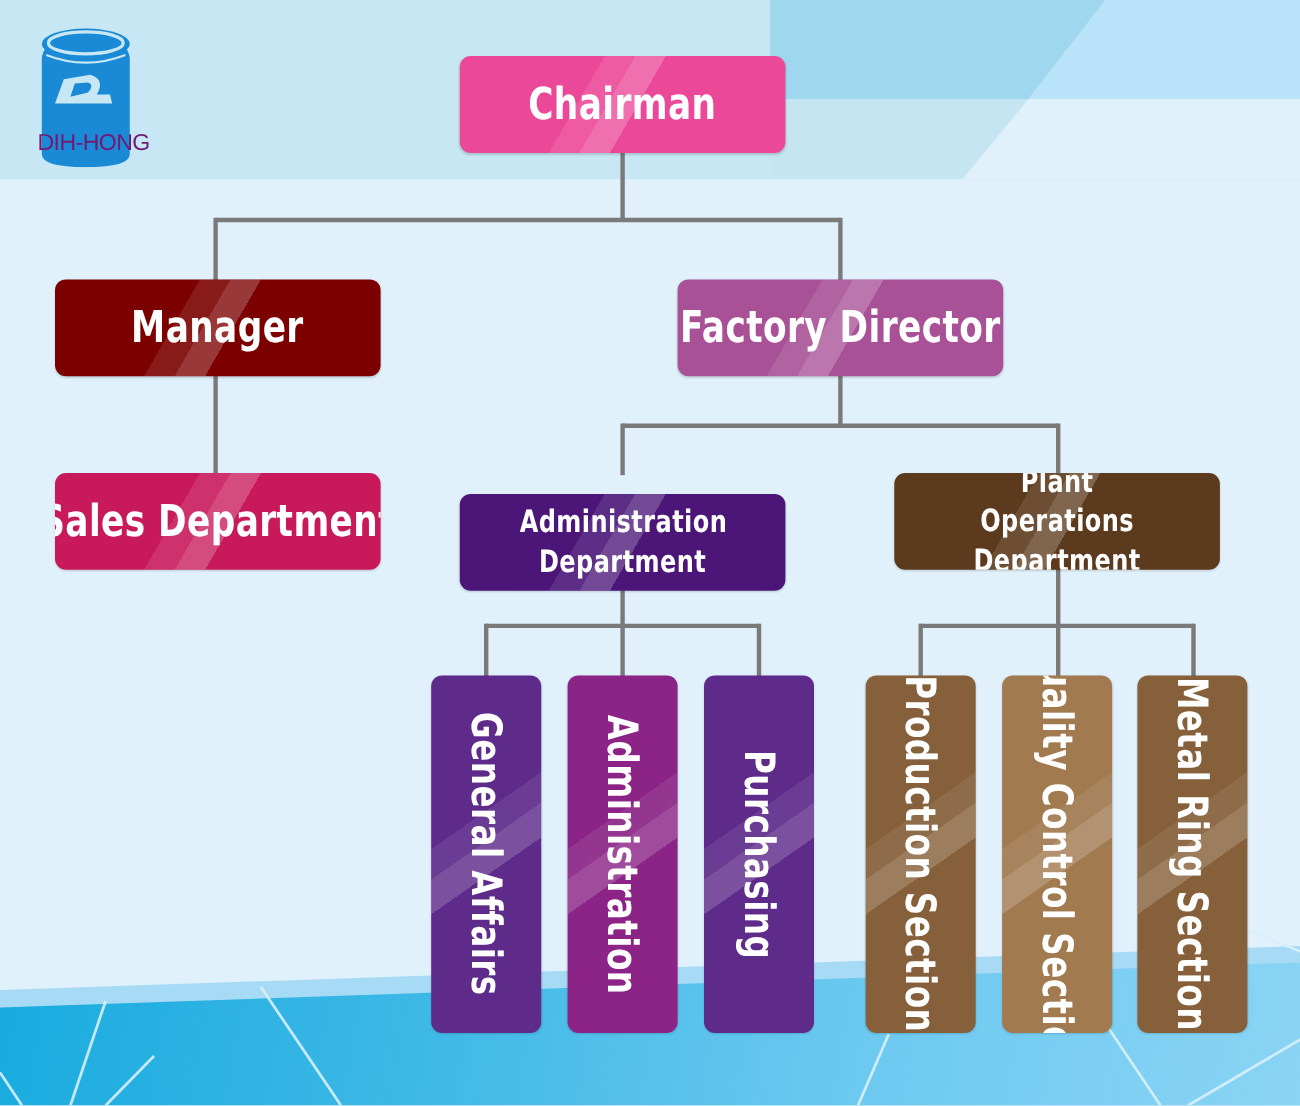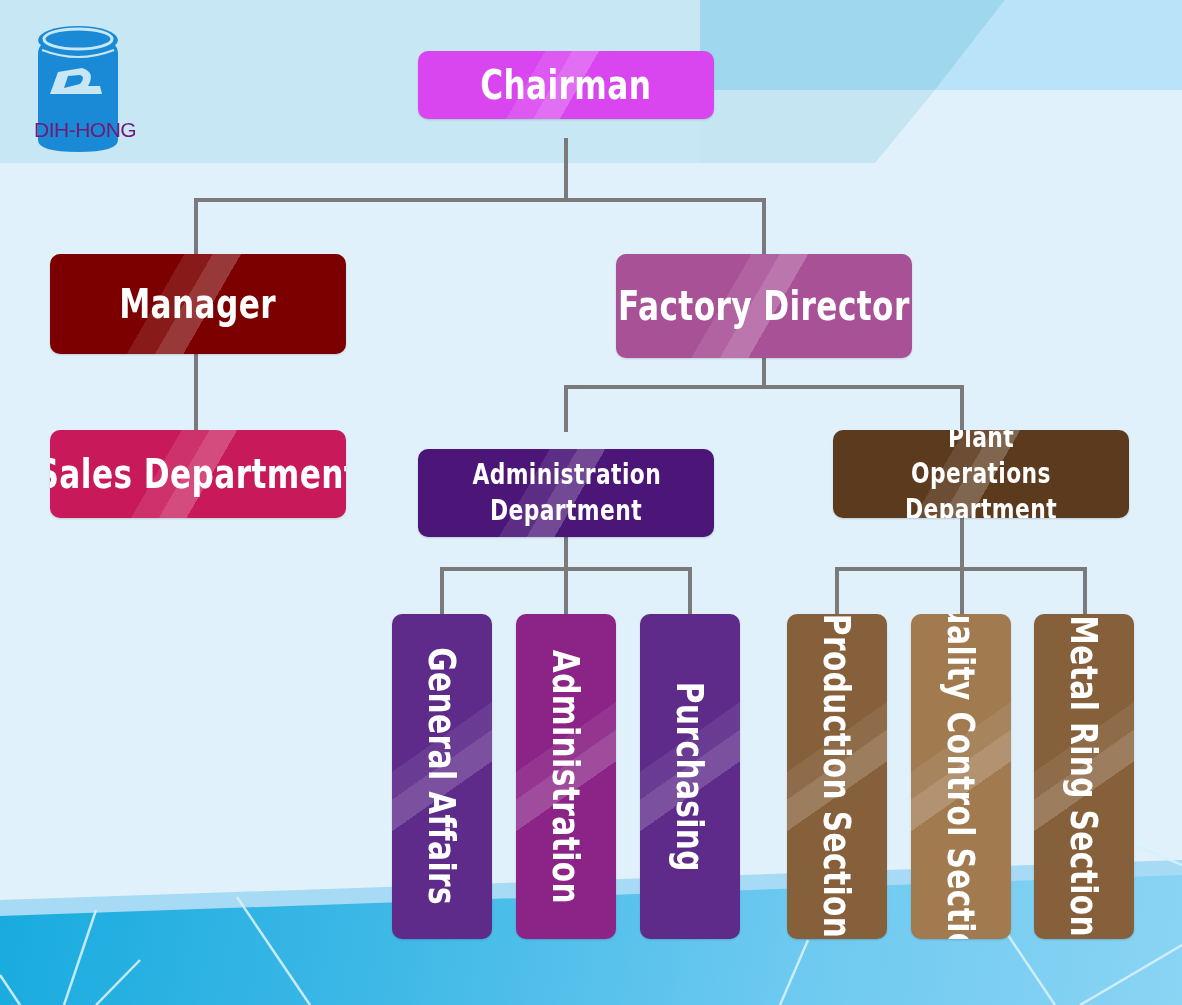--- a/index.html
+++ b/index.html
@@ -77,41 +77,41 @@
     <line x1="442" y1="567" x2="442" y2="616" stroke="#7a7a7a"></line>
     <line x1="690" y1="567" x2="690" y2="616" stroke="#7a7a7a"></line>
     <line x1="962" y1="516" x2="962" y2="569" stroke="#7a7a7a"></line>
     <line x1="837" y1="569" x2="1085" y2="569" stroke="#7a7a7a"></line>
     <line x1="837" y1="567" x2="837" y2="616" stroke="#7a7a7a"></line>
     <line x1="962" y1="567" x2="962" y2="616" stroke="#7a7a7a"></line>
     <line x1="1085" y1="567" x2="1085" y2="616" stroke="#7a7a7a"></line>
   </g>
 </svg>
 
-<div class="node big" style="left: 418px; top: 51px; width: 296px; height: 68px; background-color: #d946ef;">
+<div class="node big" style="left: 418px; top: 51px; width: 296px; height: 88px; background-color: #ec4899;">
   <span class="label">Chairman</span>
 </div>
 
-<div class="node big" style="left: 50px; top: 254px; width: 296px; height: 100px; background-color: rgb(124, 0, 0);">
+<div class="node big" style="left: 50px; top: 254px; width: 296px; height: 88px; background-color: rgb(124, 0, 0);">
   <span class="label">Manager</span>
 </div>
 
-<div class="node big" style="left: 616px; top: 254px; width: 296px; height: 104px; background-color: rgb(168, 81, 150);">
+<div class="node big" style="left: 616px; top: 254px; width: 296px; height: 88px; background-color: rgb(168, 81, 150);">
   <span class="label">Factory Director</span>
 </div>
 
 <div class="node big" style="left: 50px; top: 430px; width: 296px; height: 88px; background-color: rgb(200, 26, 90);">
   <span class="label">Sales Department</span>
 </div>
 
 <div class="node mid" style="left: 418px; top: 430px; width: 296px; height: 88px; background-color: rgb(75, 22, 120); margin-top: 19px;">
   <span class="label" style="width:240px;">Administration Department</span>
 </div>
 
-<div class="node mid" style="left: 813px; top: 430px; width: 296px; height: 88px; background-color: rgb(92, 58, 30); margin-left: 20px;">
+<div class="node mid" style="left: 813px; top: 430px; width: 296px; height: 88px; background-color: rgb(92, 58, 30);">
   <span class="label" style="width:260px;">Plant Operations Department</span>
 </div>
 
 <div class="node vert" style="left: 392px; top: 614px; width: 100px; height: 325px; background-color: rgb(94, 43, 138);">
   <span class="label">General Affairs</span>
 </div>
 
 <div class="node vert" style="left: 516px; top: 614px; width: 100px; height: 325px; background-color: rgb(139, 36, 134);">
   <span class="label">Administration</span>
 </div>

